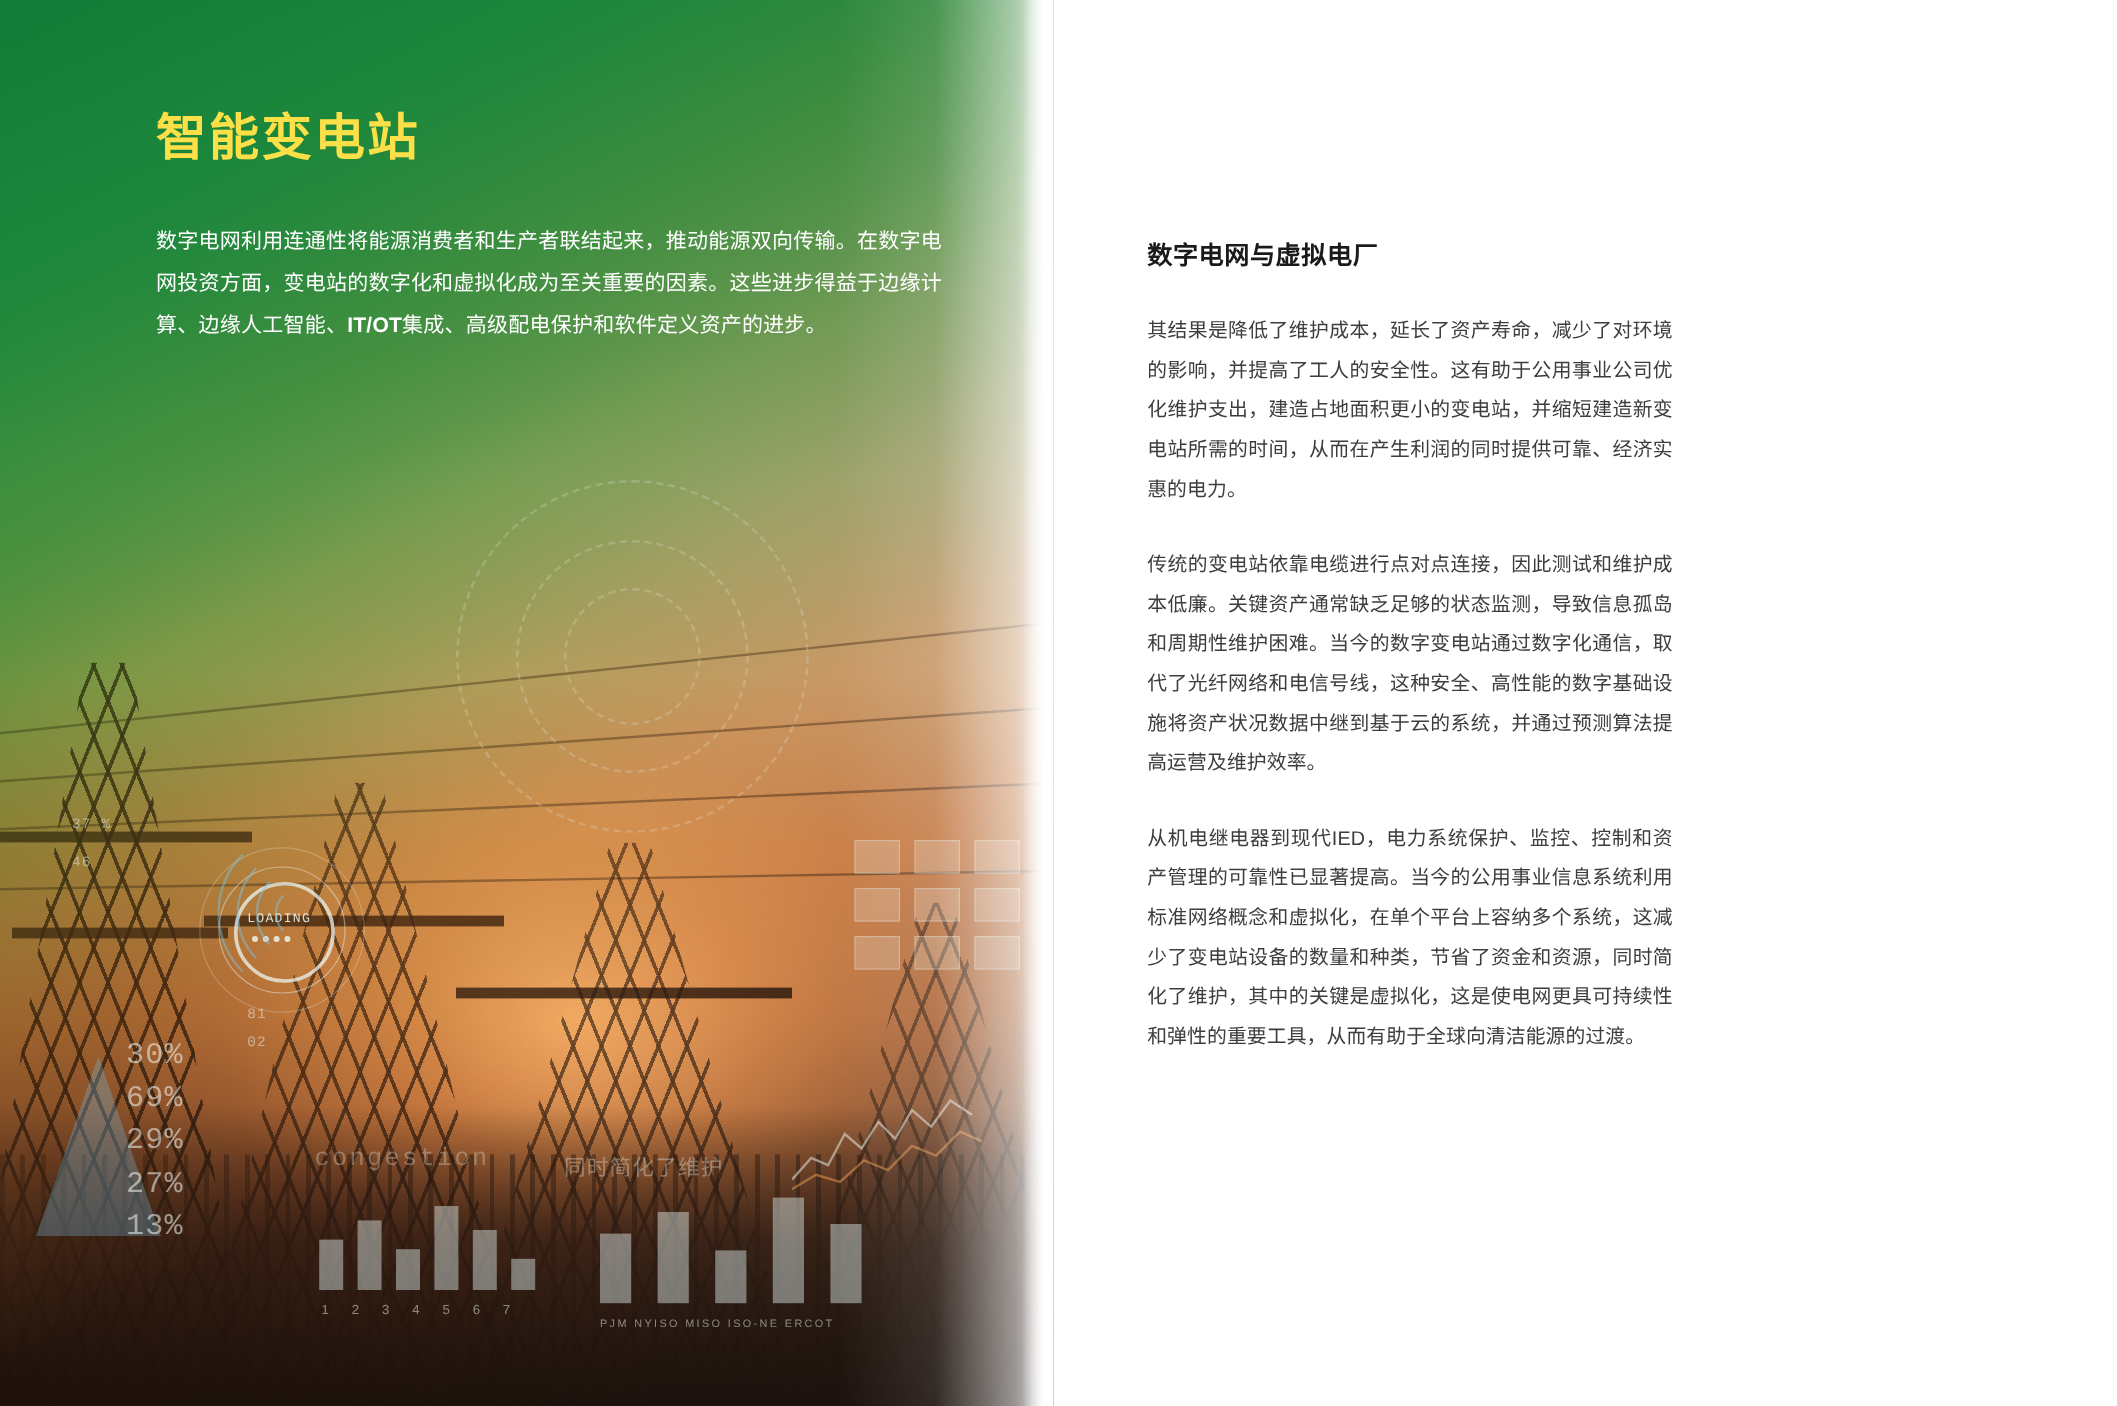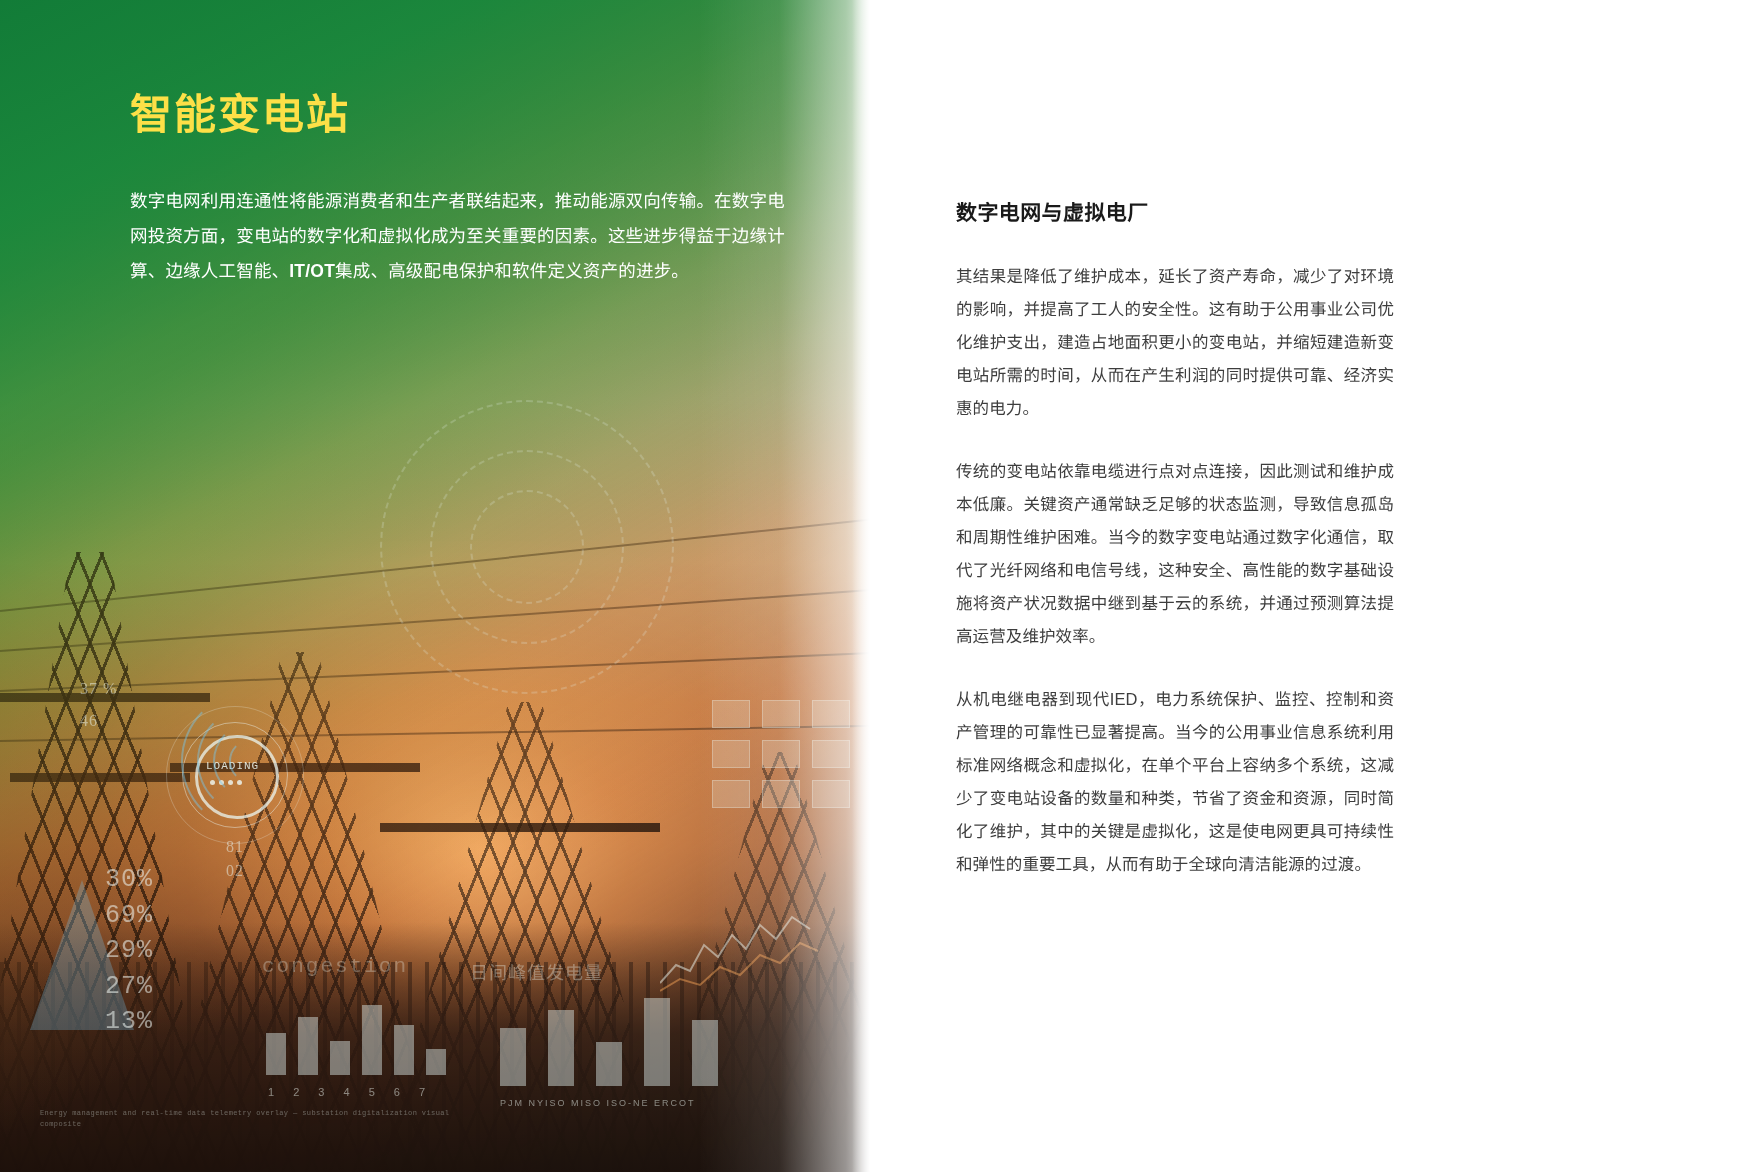--- a/index.html
+++ b/index.html
@@ -158,24 +158,23 @@
     left: 105px;
     top: 862px;
     color: rgba(240,248,244,0.55);
     font-family: "Liberation Mono", monospace;
     line-height: 1.42;
   }
   .pct-list div { font-size: 25px; letter-spacing: 1px; }
   .small-stat {
     position: absolute;
     color: rgba(235,245,240,0.5);
-    font-family: Liberation Serif, serif;
-    font-size: 16px;
+    font-family: Liberation Mono, monospace;
+    font-size: 12px;
     letter-spacing: 1px;
-    margin-left: 20px;
   }
   .bars-group {
     position: absolute;
     display: flex;
     align-items: flex-end;
     gap: 12px;
   }
   .bars-group i {
     display: block;
     width: 20px;
@@ -405,21 +404,21 @@
 
       <div class="pct-list">
         <div>30%</div>
         <div>69%</div>
         <div>29%</div>
         <div>27%</div>
         <div>13%</div>
       </div>
 
       <div class="congestion-word">congestion</div>
-      <div class="dotword">日间峰值发电量</div>
+      <div class="dotword">同时简化了维护</div>
 
       <div class="bars-group" style="left:266px; top:995px; height:80px;">
         <i style="height:42px"></i>
           <i style="height:58px"></i>
           <i style="height:34px"></i>
         <i style="height:70px"></i>
           <i style="height:50px"></i>
           <i style="height:26px"></i>
       </div>
       <div class="bar-labels" style="left:268px; top:1086px;">1 2 3 4 5 6 7</div>
@@ -443,21 +442,20 @@
           <i></i>
           <i></i>
           <i></i>
       </div>
 
       <svg class="wave-chart" viewBox="0 0 160 90">
         <polyline points="0,78 16,60 30,66 44,40 58,52 72,30 86,44 100,20 116,34 132,12 150,24" fill="none" stroke="rgba(235,245,240,0.5)" stroke-width="2"></polyline>
         <polyline points="0,86 20,74 40,80 60,62 80,70 100,50 120,58 140,38 158,46" fill="none" stroke="rgba(255,170,90,0.45)" stroke-width="2"></polyline>
       </svg>
 
-      <div class="caption-tiny">Energy management and real-time data telemetry overlay — substation digitalization visual composite</div>
     </div>
 
     <div class="right-fade"></div>
     <div class="panel-edge"></div>
 
     <div class="left-text">
       <h1 class="left-title">智能变电站</h1>
       <p class="left-body">数字电网利用连通性将能源消费者和生产者联结起来，推动能源双向传输。在数字电网投资方面，变电站的数字化和虚拟化成为至关重要的因素。这些进步得益于边缘计算、边缘人工智能、<b>IT/OT</b>集成、高级配电保护和软件定义资产的进步。</p>
     </div>
   </section>

